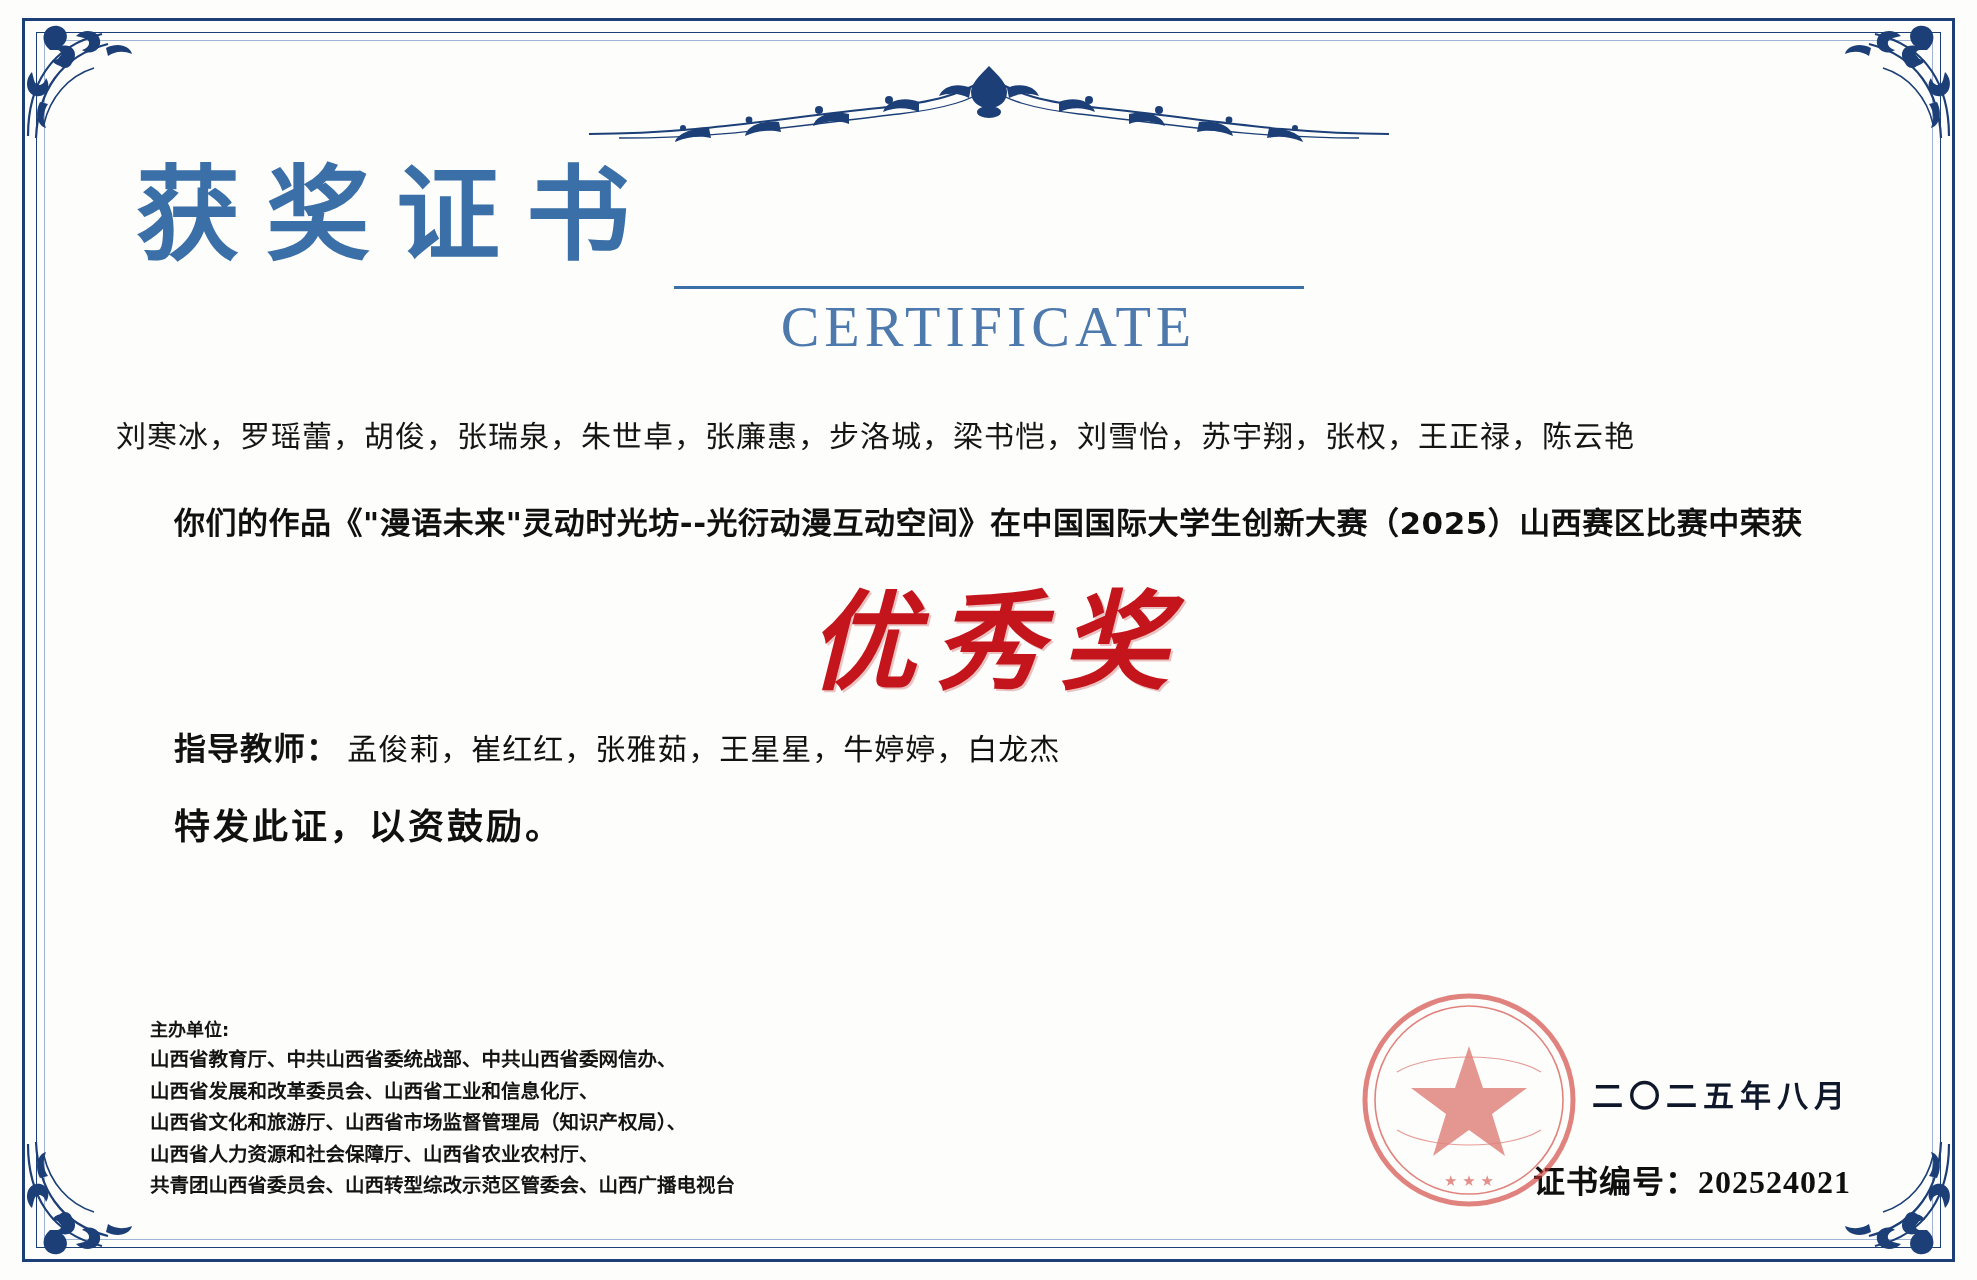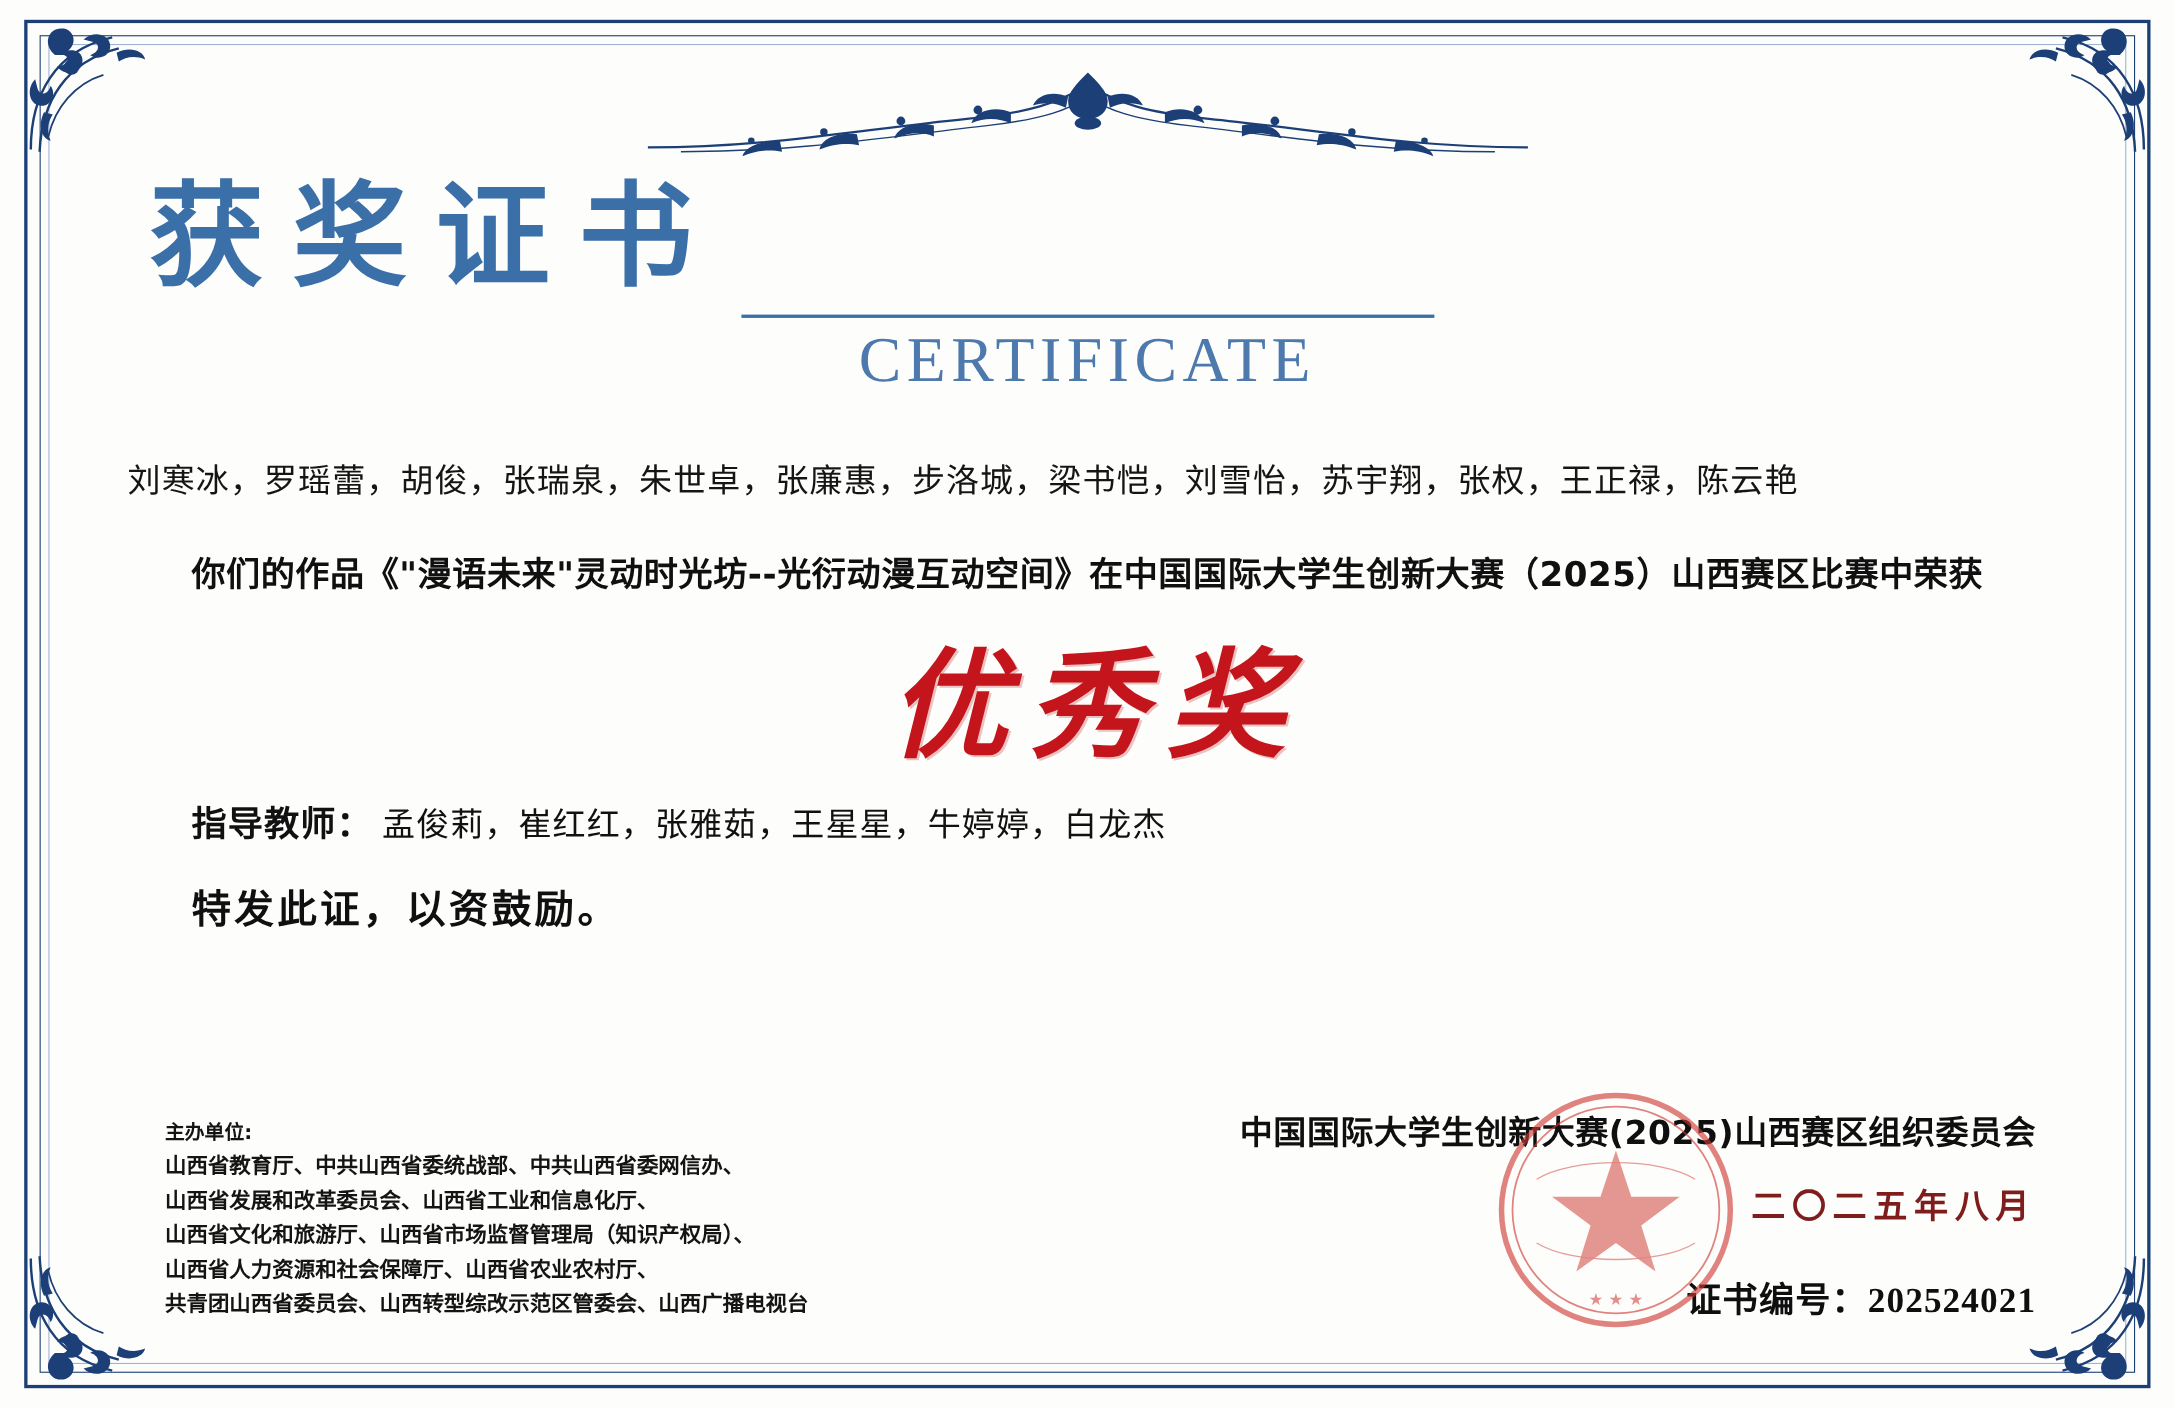--- a/index.html
+++ b/index.html
@@ -204,21 +204,21 @@
     font-size: 30px;
     color: #0f0f0f;
     letter-spacing: 0.5px;
   }
   .signature .date {
     margin-top: 22px;
     font-family: "DejaVu Sans", "Liberation Sans", sans-serif;
     font-weight: 700;
     font-size: 31px;
     letter-spacing: 6px;
-    color: #7f1d1d;
+    color: #0f172a;
   }
   .signature .serial {
     margin-top: 40px;
     font-family: Liberation Serif, serif;
     font-weight: 700;
     font-size: 32px;
     letter-spacing: 1px;
     color: #0f0f0f;
   }
 
@@ -368,21 +368,20 @@
     <div class="organizers">
       <div class="head">主办单位:</div>
       <div>山西省教育厅、中共山西省委统战部、中共山西省委网信办、</div>
       <div>山西省发展和改革委员会、山西省工业和信息化厅、</div>
       <div>山西省文化和旅游厅、山西省市场监督管理局（知识产权局）、</div>
       <div>山西省人力资源和社会保障厅、山西省农业农村厅、</div>
       <div>共青团山西省委员会、山西转型综改示范区管委会、山西广播电视台</div>
     </div>
 
     <div class="signature">
-      <div class="org">中国国际大学生创新大赛(2025)山西赛区组织委员会</div>
       <div class="date">二〇二五年八月</div>
       <div class="serial">
         <span>证书编号：</span><span>202524021</span>
       </div>
     </div>
 
     <div class="seal">
       <svg viewBox="0 0 240 240" xmlns="http://www.w3.org/2000/svg">
         <circle cx="120" cy="120" r="104" fill="none" stroke="#cf3a33" stroke-width="5"></circle>
         <circle cx="120" cy="120" r="94" fill="none" stroke="#cf3a33" stroke-width="1.6"></circle>

